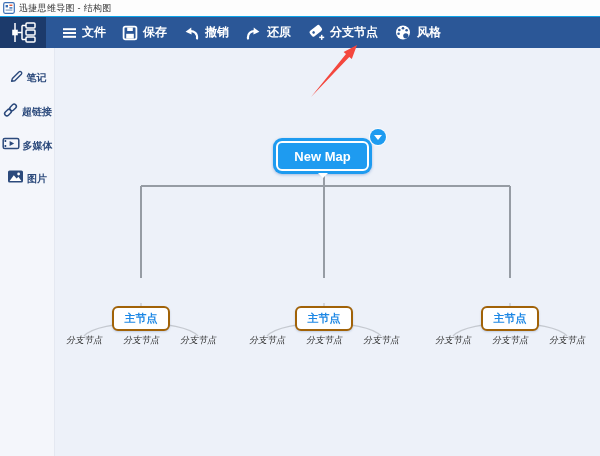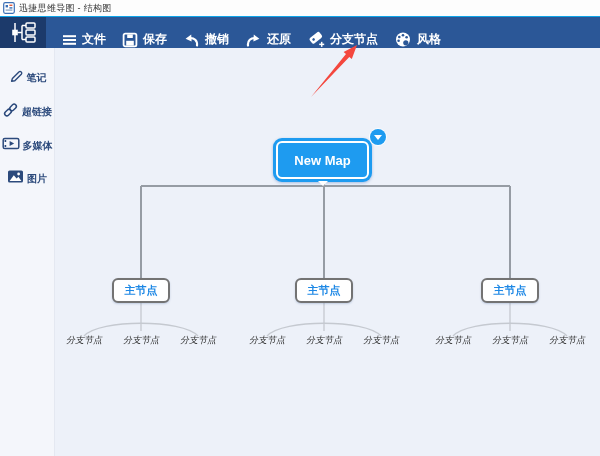--- a/index.html
+++ b/index.html
@@ -4,52 +4,52 @@
 <style>
   html,body{margin:0;padding:0;}
   .app{position:relative;width:600px;height:456px;background:#fff;overflow:hidden;
        font-family:"Liberation Sans","DejaVu Sans",sans-serif;-webkit-font-smoothing:antialiased;}
   
   .titlebar{position:absolute;top:0;left:0;right:0;height:17px;background:#fdfdfd;
             display:flex;align-items:center;gap:4px;padding-left:3px;border-bottom:1px solid #0ea5e9;box-sizing:border-box;}
   .title-text{font-size:9px;color:#333;letter-spacing:.3px;}
   
   .toolbar{position:absolute;top:17px;left:0;right:0;height:31px;background:#2B5797;
-           display:flex;align-items:flex-end;}
+           display:flex;align-items:center;}
   .brand-tile{width:46px;height:31px;background:#1C3A6B;display:flex;align-items:center;
               justify-content:center;flex:none;}
   .tb-btn{display:flex;align-items:center;gap:5px;background:none;border:none;color:#fff;
           font-weight:bold;font-size:12px;padding:0;margin-left:16px;cursor:pointer;
           font-family:inherit;white-space:nowrap;}
   .tb-icon{display:flex;align-items:center;}
   
   .workspace{position:absolute;top:48px;left:0;right:0;bottom:0;}
   .sidebar{position:absolute;left:0;top:0;bottom:0;width:55px;background:#F4F6FB;
            border-right:1px solid #E4E8F1;box-sizing:border-box;display:flex;flex-direction:column;
            align-items:center;padding-top:20px;gap:14px;}
   .sb-item{display:flex;align-items:center;gap:3px;color:#2C4A7C;cursor:pointer;}
   .sb-label{font-size:10px;font-weight:bold;}
   .canvas{position:absolute;left:55px;top:0;right:0;bottom:0;background:#EDF1F9;}
   .links{position:absolute;left:0;top:0;width:545px;height:408px;}
   
-  .root-node{position:absolute;left:218px;top:90px;width:99px;height:44px;background:#1E9BF0;
+  .root-node{position:absolute;left:218px;top:90px;width:99px;height:36px;background:#1E9BF0;
              border-radius:9px;box-shadow:0 1px 3px rgba(30,90,180,.35);cursor:pointer;}
   .root-inner{position:absolute;inset:3px;border:2px solid #fff;border-radius:6px;display:flex;
               align-items:center;justify-content:center;color:#fff;font-weight:bold;font-size:13px;}
   .root-notch{position:absolute;left:50%;bottom:-4px;transform:translateX(-50%);width:0;height:0;
               border-left:5px solid transparent;border-right:5px solid transparent;border-top:5px solid #fff;}
   .badge{position:absolute;left:97px;top:-9px;width:16px;height:16px;border-radius:50%;
          background:#1E9BF0;box-shadow:0 0 0 1px rgba(255,255,255,.85);display:flex;
          align-items:center;justify-content:center;cursor:pointer;}
   .badge-tri{width:0;height:0;border-left:4px solid transparent;border-right:4px solid transparent;
              border-top:5px solid #fff;margin-top:1px;}
   .main-node{position:absolute;width:58px;height:25px;box-sizing:border-box;background:#fff;
-             border:2px solid #737373;border-radius:6px;color:#1E88E5;font-weight:bold;font-size:11px;
+             border:2px solid #a16207;border-radius:6px;color:#1E88E5;font-weight:bold;font-size:11px;
              display:flex;align-items:center;justify-content:center;cursor:pointer;
-             box-shadow:0 1px 2px rgba(90,120,170,.3);}
+             box-shadow:0 1px 2px rgba(90,120,170,.3);margin-top:28px;}
   .mn-1{left:57px;top:230px;} .mn-2{left:240px;top:230px;} .mn-3{left:426px;top:230px;}
   .branch-label{position:absolute;top:286px;width:44px;text-align:center;font-size:9px;
                 color:#2b2b2b;cursor:pointer;white-space:nowrap;font-style:italic;}
   .bl-1{left:7px;}  .bl-2{left:64px;}  .bl-3{left:121px;}
   .bl-4{left:190px;}.bl-5{left:247px;} .bl-6{left:304px;}
   .bl-7{left:376px;}.bl-8{left:433px;} .bl-9{left:490px;}
   
   .arrow-overlay{position:absolute;inset:0;width:600px;height:456px;pointer-events:none;z-index:50;}
 </style>
 </head>

